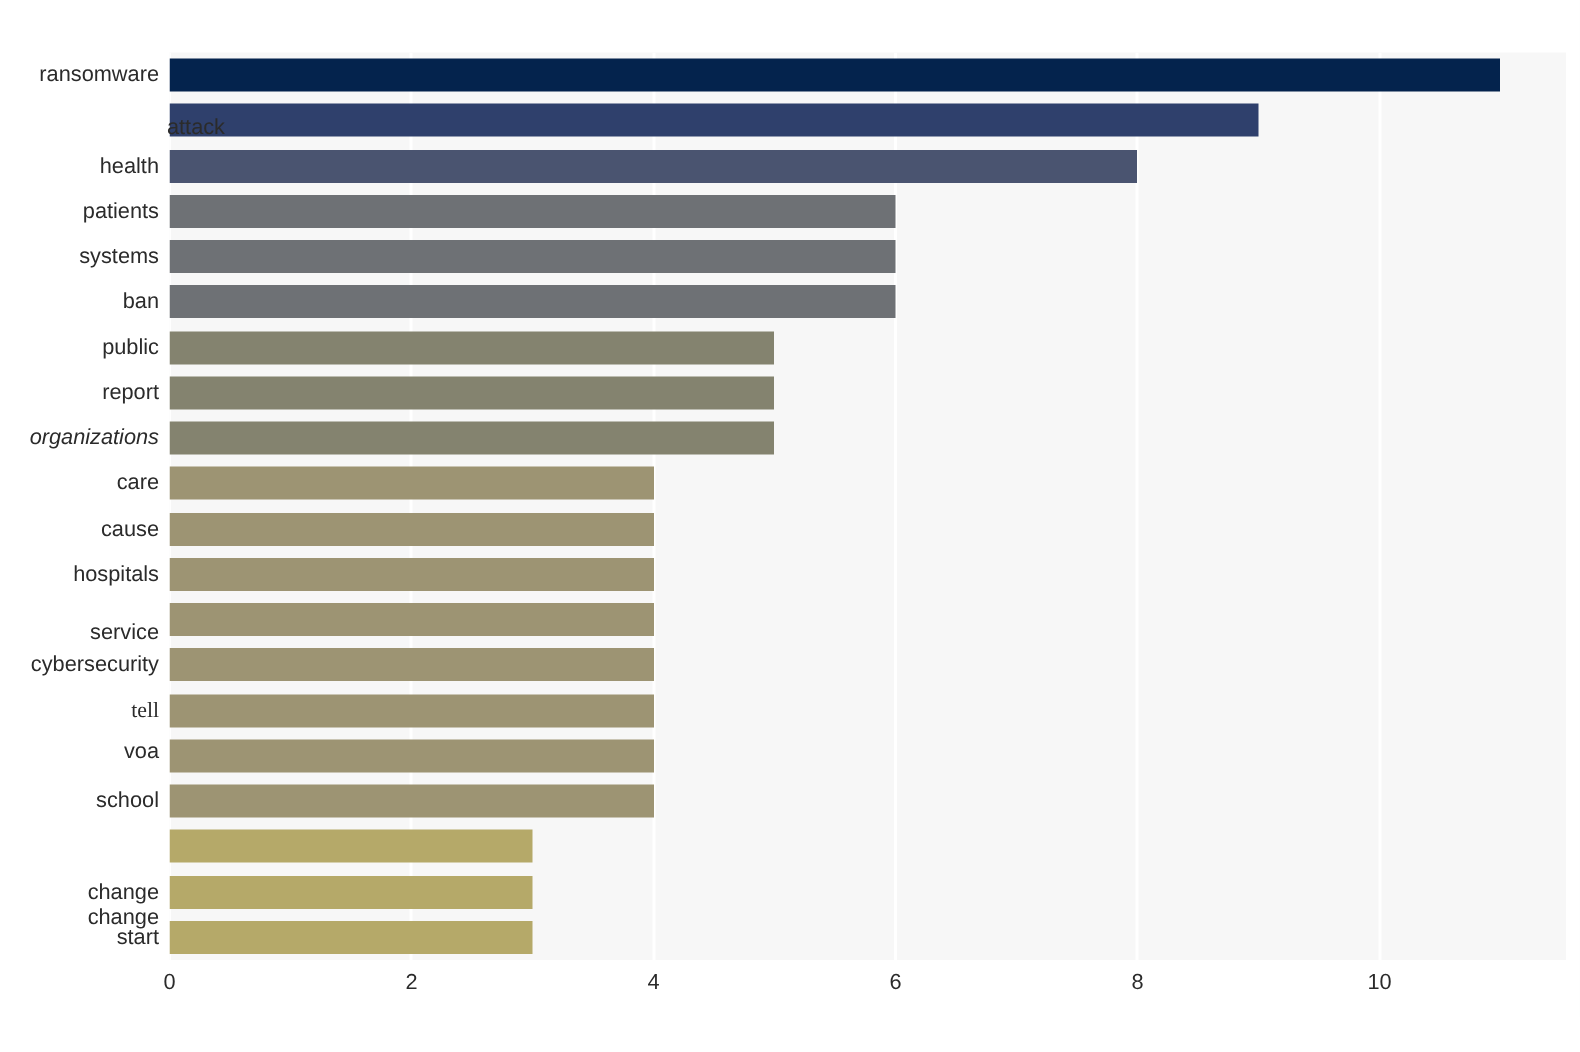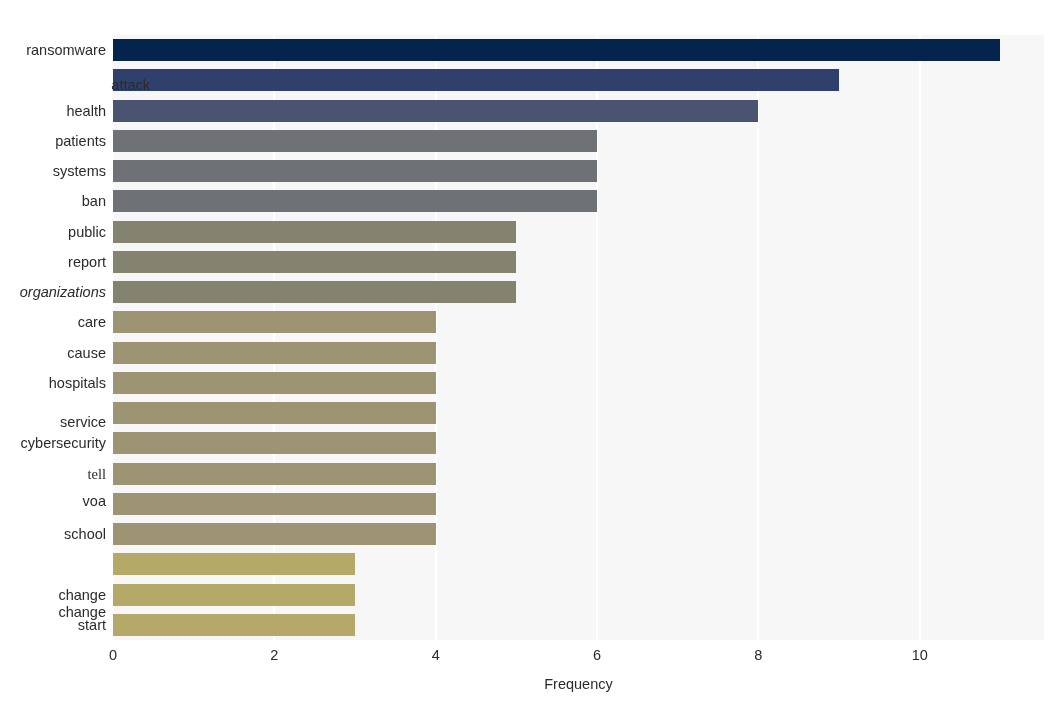--- a/index.html
+++ b/index.html
@@ -209,15 +209,14 @@
 
   <div id="xtick-labels">
       <div class="xtick-label" style="left: 113px;">0</div>
       <div class="xtick-label" style="left: 274.352px;">2</div>
       <div class="xtick-label" style="left: 435.704px;">4</div>
       <div class="xtick-label" style="left: 597.055px;">6</div>
       <div class="xtick-label" style="left: 758.407px;">8</div>
       <div class="xtick-label" style="left: 919.759px;">10</div>
     </div>
 
-  <div id="xaxis-title">Frequency</div>
 
 </div>
 
 </body></html>

